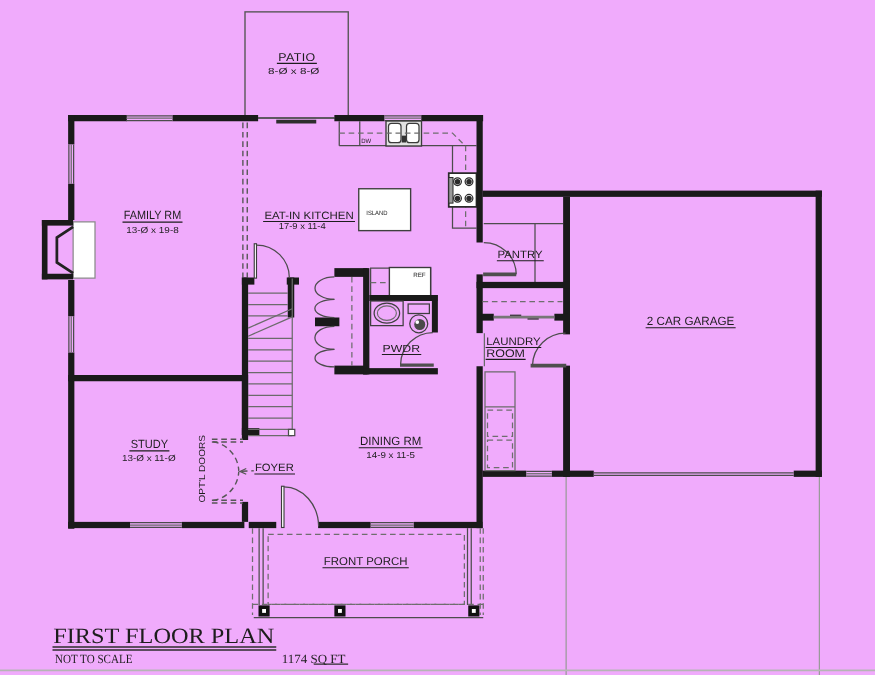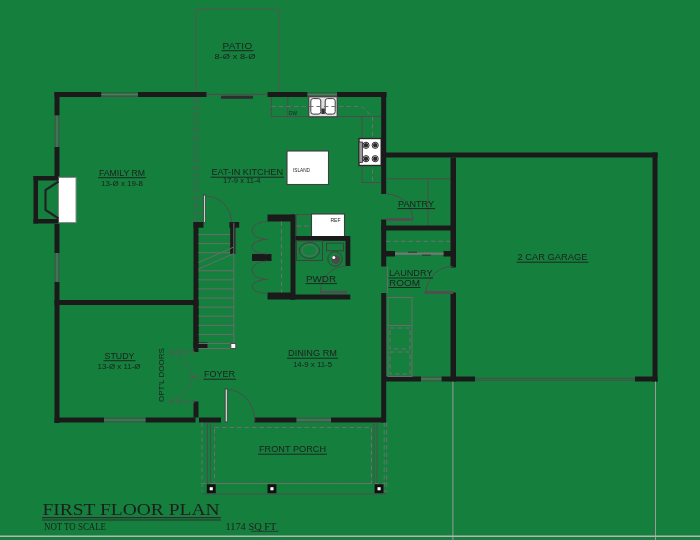--- a/index.html
+++ b/index.html
@@ -1,16 +1,16 @@
 <!DOCTYPE html>
 <html><head>
 <meta charset="utf-8">
 <style>
   html,body{margin:0;padding:0;background:#ffffff;}
-  .page{position:relative;width:700px;height:540px;background:#15803d;overflow:hidden;}
+  .page{position:relative;width:700px;height:540px;background:#f0abfc;overflow:hidden;}
   svg{display:block;}
   text{font-family:"Liberation Sans",sans-serif;fill:#1d1d1d;}
   .ser{font-family:"Liberation Serif",serif;}
 </style>
 </head>
 <body>
 <div class="page">
 <svg width="700" height="540" viewBox="0 0 700 540">
 <style>
  .w{fill:#1a1a1a;}

